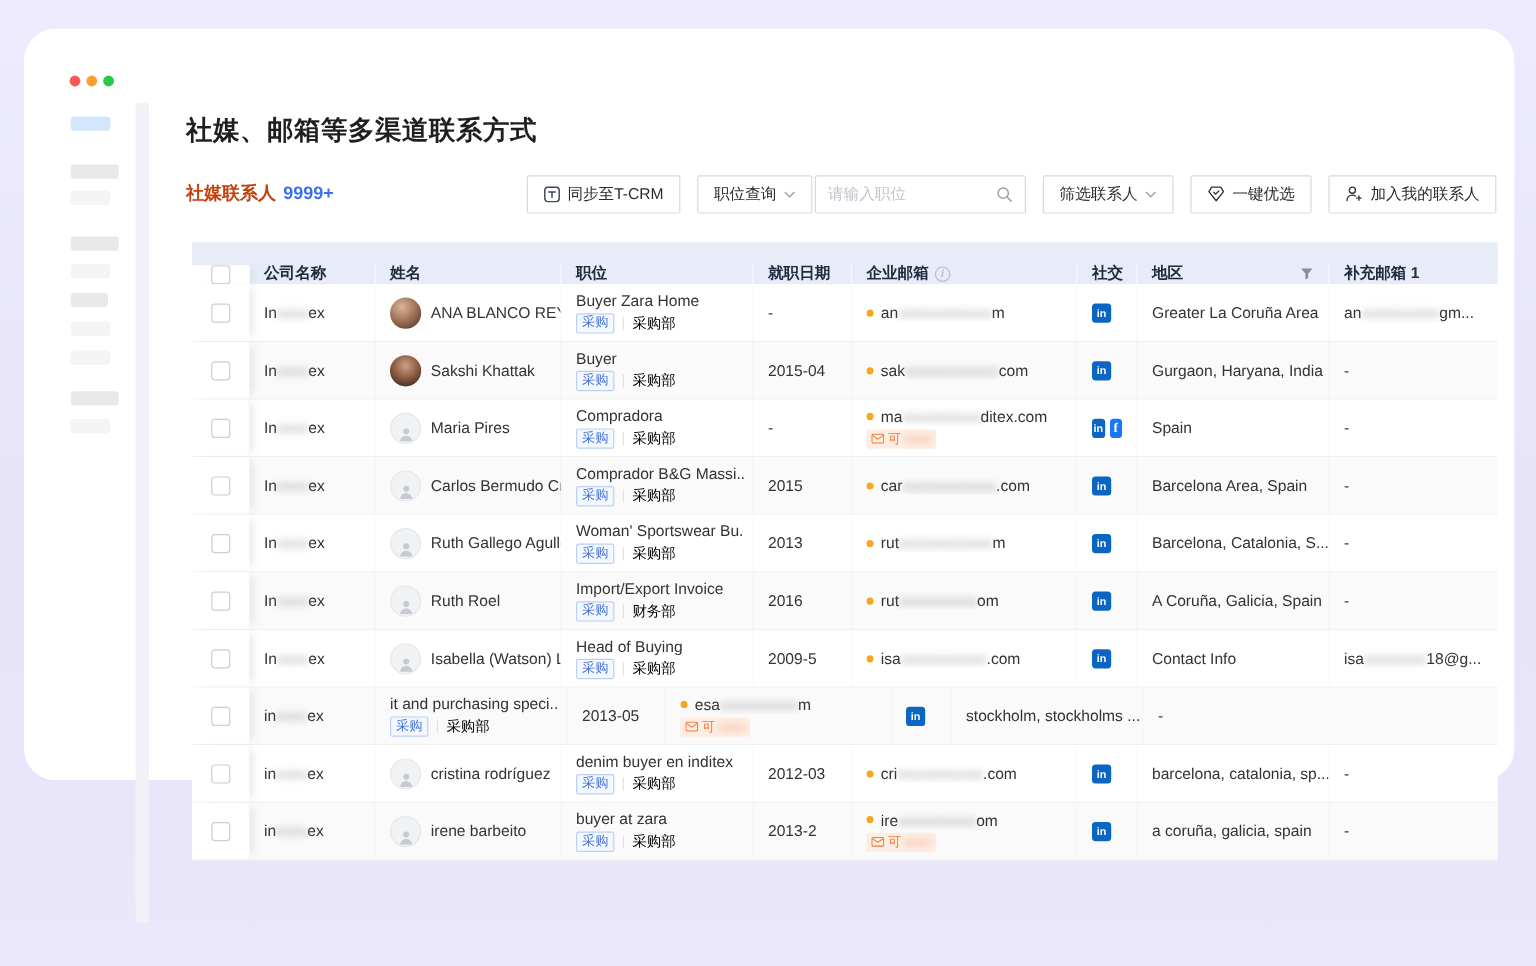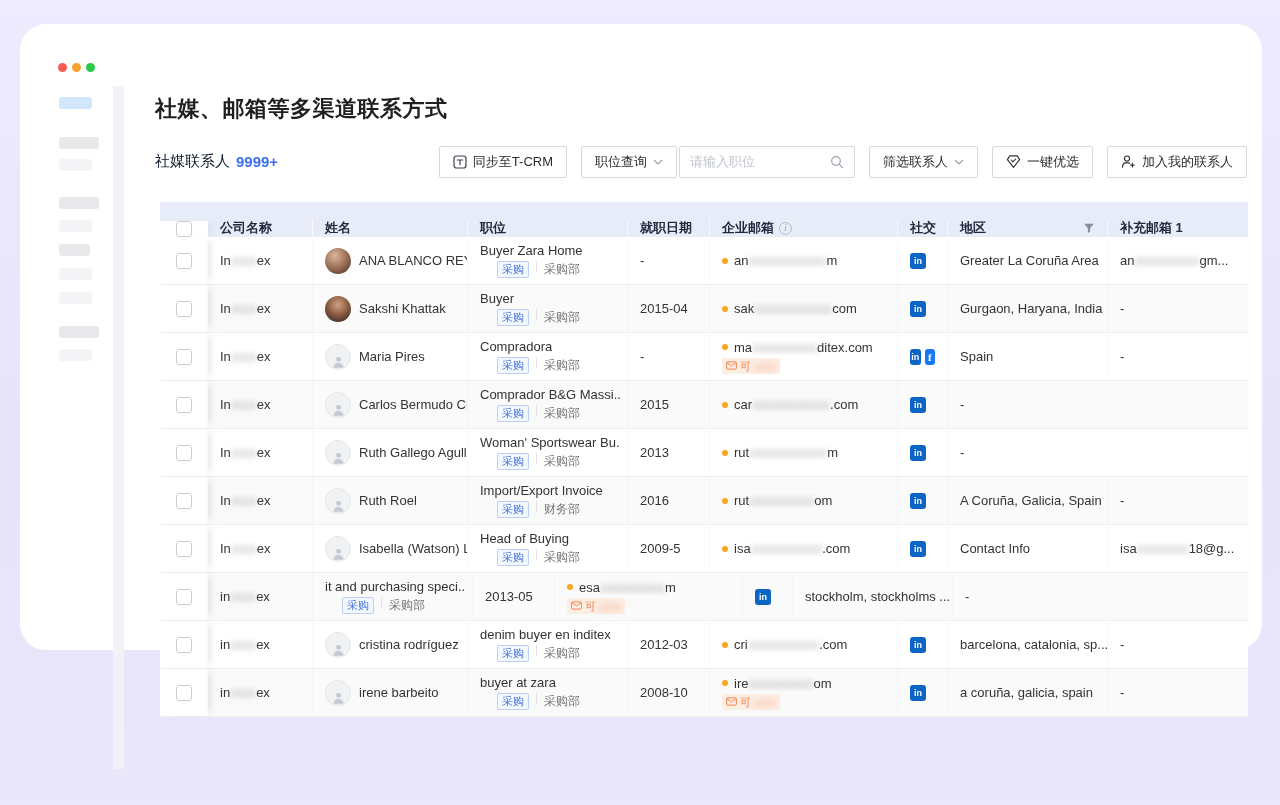--- a/index.html
+++ b/index.html
@@ -26,21 +26,21 @@
   .sbar.dark   { background:#e9e9eb; }
   .sbar.light  { background:#f4f4f6; }
   .side-sep { position:absolute; left:93px; top:62px; width:11px; height:683px; background:#f2f1f8; }
 
   
   .page-title { position:absolute; left:135px; top:70px; font-size:22px; font-weight:700;
                 color:#1f1f1f; letter-spacing:.5px; }
 
   .toolbar { position:absolute; left:135px; top:121px; width:1092px; height:33px;
              display:flex; align-items:center; }
-  .list-label { font-size:15px; font-weight:400; color:#0f172a; }
+  .list-label { font-size:15px; font-weight:700; color:#c2410c; }
   .list-count { font-size:15px; font-weight:700; color:var(--accent); margin-left:6px; }
   .tb-right { margin-left:auto; display:flex; align-items:center; gap:14px; }
   .btn { height:32px; background:#fff; border:1px solid #d9d9d9; border-radius:2px;
          display:flex; align-items:center; gap:6px; padding:0 13px; font-size:13px;
          color:#2b2b2b; cursor:pointer; white-space:nowrap; }
   .search-group { display:flex; gap:2px; }
   .dd-btn { border-right-color:#d9d9d9; }
   .search-box { height:32px; width:176px; border:1px solid #d9d9d9; border-radius:2px;
                 display:flex; align-items:center; padding:0 10px; gap:4px; background:#fff; }
   .search-box input { border:none; outline:none; flex:1; font-size:13px; color:#333;
@@ -68,25 +68,25 @@
   .c-date   { width:82px; }
   .c-email  { width:188px; }
   .c-social { width:50px; gap:4px; }
   .c-region { width:160px; }
   .c-extra  { width:140px; }
 
   .cb { width:16px; height:16px; border:1px solid #cfcfcf; border-radius:3px; background:#fff; }
 
   .col2 { flex-direction:column; align-items:flex-start; justify-content:center; gap:3px; }
   .ptitle { max-width:140px; overflow:hidden; text-overflow:clip; }
-  .ptags { display:flex; align-items:flex-start;margin-left:17px; }
+  .ptags { display:flex; align-items:center; }
   .tag { font-size:11px; line-height:15px; color:var(--tag-blue); border:1px solid #bcd0f5;
          background:#f3f8ff; border-radius:2px; padding:0 4px; }
   .pdiv { width:1px; height:11px; background:#e2e2e2; margin:0 7px; }
-  .dept { font-size:12px; color:#737373; }
+  .dept { font-size:12px; color:#000000; }
 
   .eline { display:flex; align-items:center; gap:6px; max-width:168px; overflow:hidden; }
   .edot { width:6px; height:6px; border-radius:50%; background:var(--email-dot); flex:none; }
   .etxt { overflow:hidden; white-space:nowrap; }
   .vline { display:flex; }
   .vtag { display:flex; align-items:center; gap:3px; font-size:11px; line-height:16px;
           color:var(--verify-orange); background:#fdeee4; border-radius:2px; padding:0 4px; }
 
   .blur { filter:blur(3px); color:#a8a8a8; }
   .blur.ob { color:#f2a482; }
@@ -358,20 +358,21 @@
             <div class="cell c-date">2015</div>
             <div class="cell c-email col2">
               <div class="eline">
                 <span class="edot"></span>
                 <span class="etxt">car<span class="blur">xxxxxxxxxxxx</span>.com</span>
               </div>
             </div>
             <div class="cell c-social">
               <span class="sic li">in</span>
             </div>
+            <div class="cell c-region">Barcelona Area, Spain</div>
             <div class="cell c-extra">
               <span>-</span>
             </div>
           </div>
           <div class="trow">
             <div class="cell c-check">
               <span class="cb"></span>
             </div>
             <div class="cell c-company">
               <span>In<span class="blur">xxxx</span>ex</span>
@@ -396,20 +397,21 @@
             <div class="cell c-date">2013</div>
             <div class="cell c-email col2">
               <div class="eline">
                 <span class="edot"></span>
                 <span class="etxt">rut<span class="blur">xxxxxxxxxxxx</span>m</span>
               </div>
             </div>
             <div class="cell c-social">
               <span class="sic li">in</span>
             </div>
+            <div class="cell c-region">Barcelona, Catalonia, S...</div>
             <div class="cell c-extra">
               <span>-</span>
             </div>
           </div>
           <div class="trow">
             <div class="cell c-check">
               <span class="cb"></span>
             </div>
             <div class="cell c-company">
               <span>In<span class="blur">xxxx</span>ex</span>
@@ -581,21 +583,21 @@
               <span>irene barbeito</span>
             </div>
             <div class="cell c-pos col2">
               <div class="ptitle">buyer at zara</div>
               <div class="ptags">
                 <span class="tag">采购</span>
                 <span class="pdiv"></span>
                 <span class="dept">采购部</span>
               </div>
             </div>
-            <div class="cell c-date">2008-10</div>
+            <div class="cell c-date">2013-2</div>
             <div class="cell c-email col2">
               <div class="eline">
                 <span class="edot"></span>
                 <span class="etxt">ire<span class="blur">xxxxxxxxxx</span>om</span>
               </div>
               <div class="vline">
                 <span class="vtag">
                   <svg width="11" height="9" viewBox="0 0 12 10">
                     <rect x="0.6" y="1" width="10.8" height="8" rx="1" fill="none" stroke="currentColor"></rect>
                     <path d="M1 2l5 3.5L11 2" fill="none" stroke="currentColor"></path>

